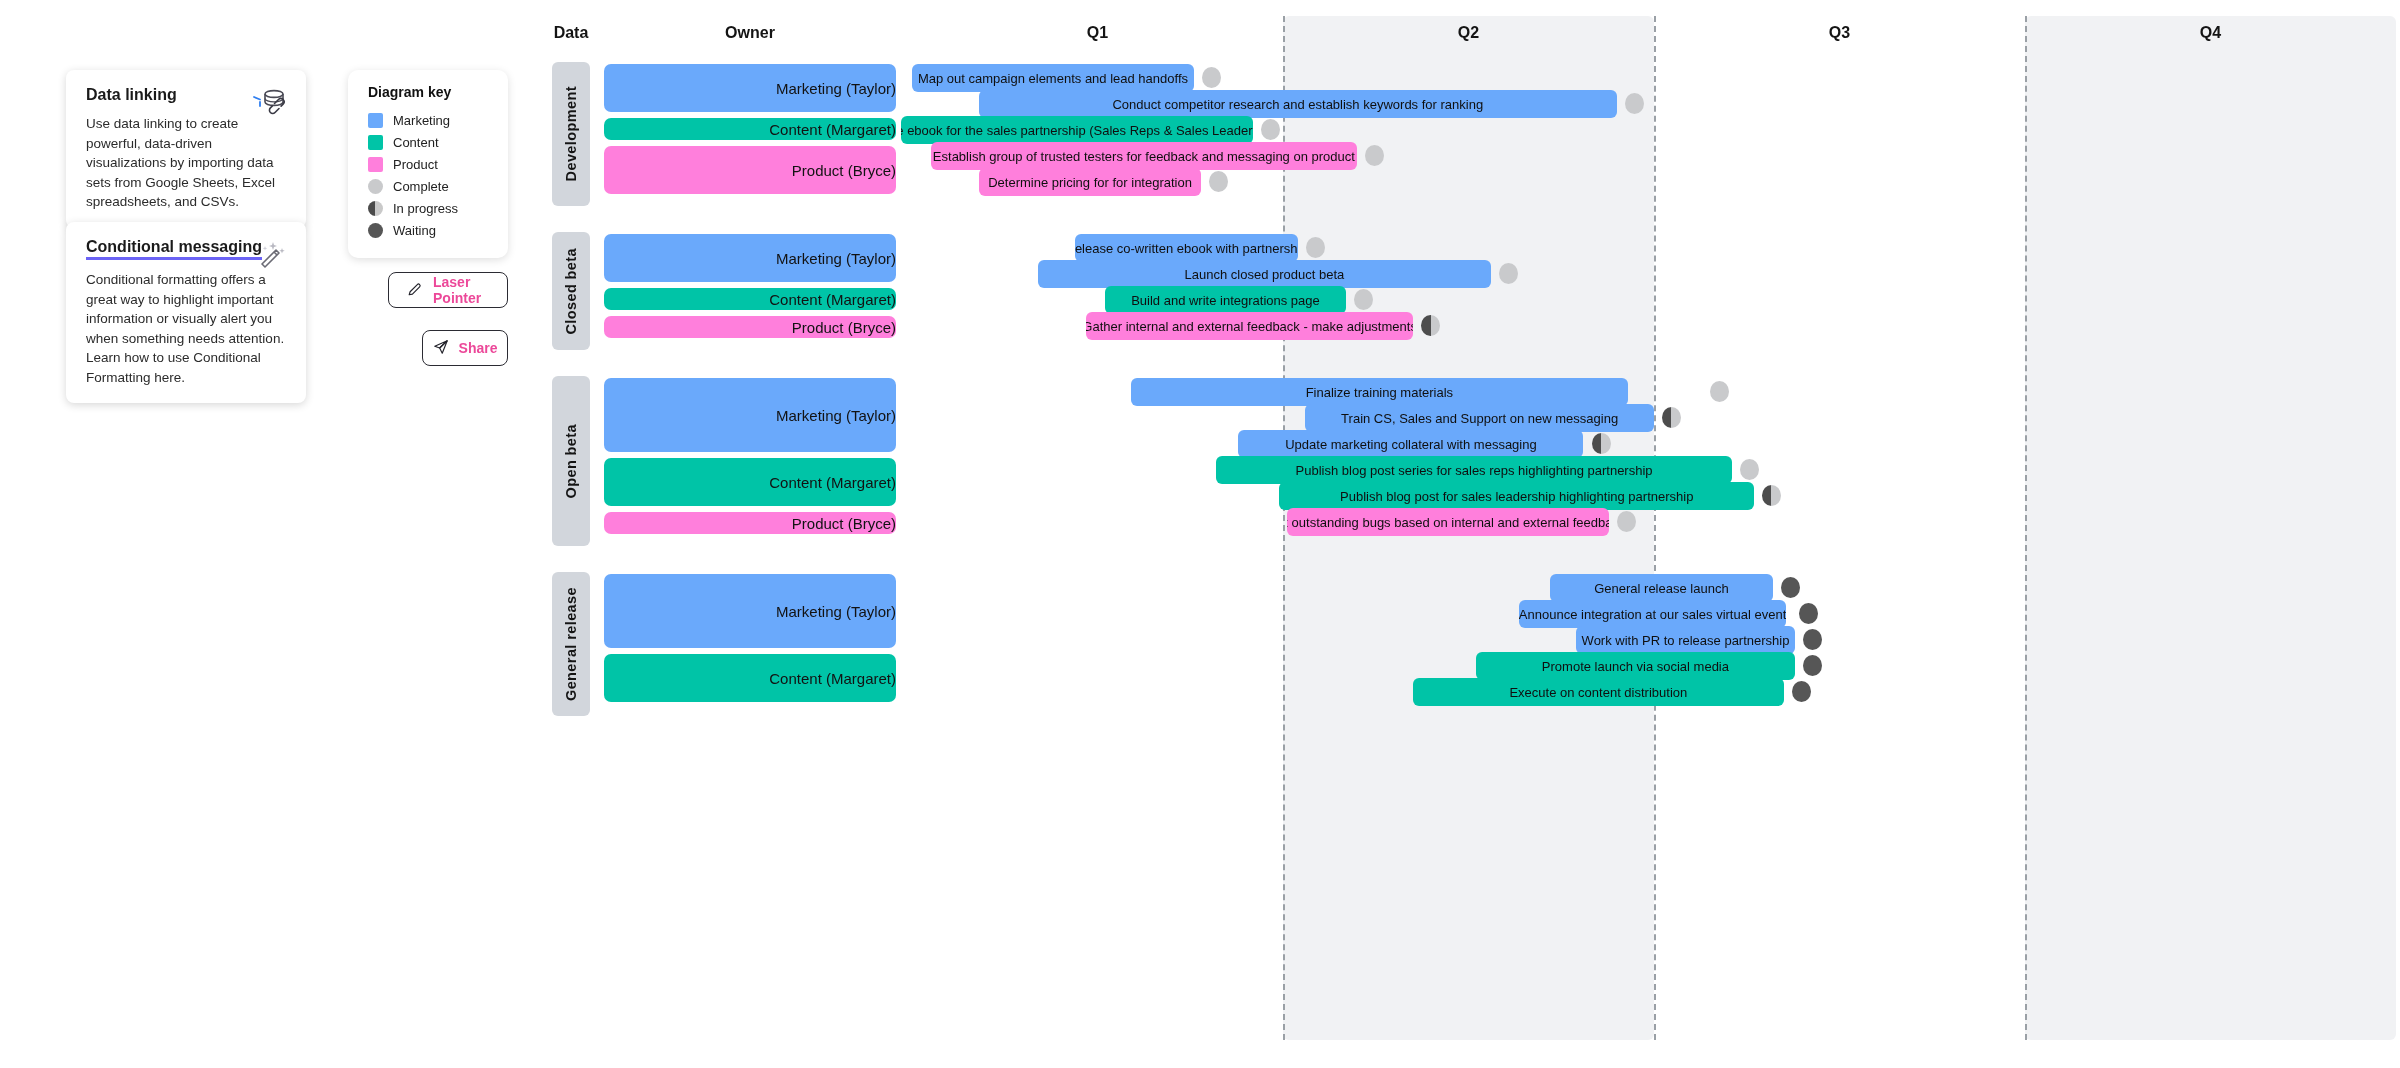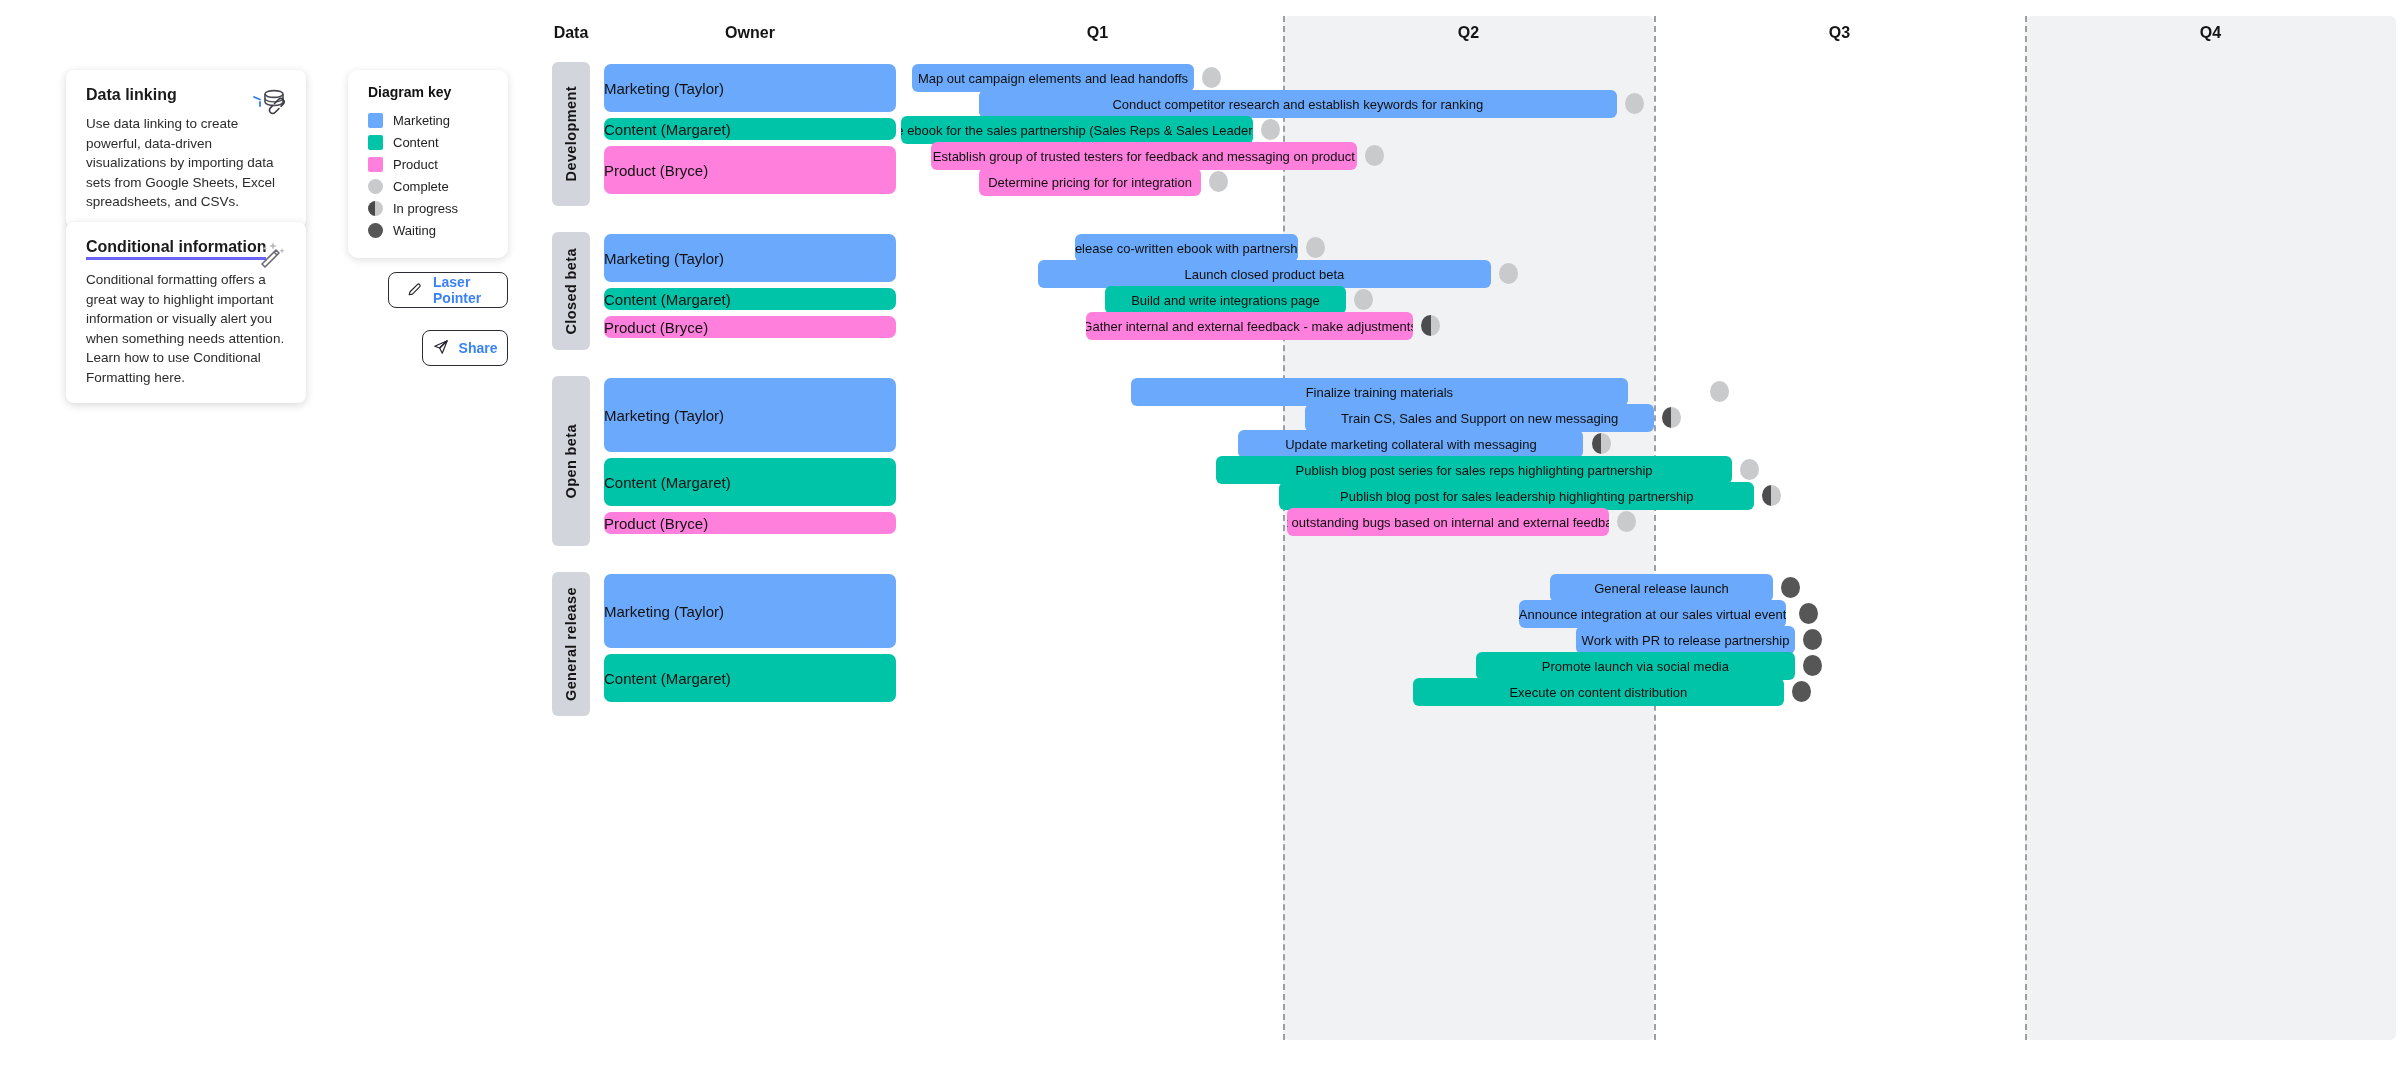--- a/index.html
+++ b/index.html
@@ -109,21 +109,21 @@
     display: flex;
     align-items: center;
     justify-content: center;
     gap: 10px;
     background: #ffffff;
     border: 1.5px solid #2b2b33;
     border-radius: 8px;
     height: 36px;
     font-size: 14px;
     font-weight: bold;
-    color: #3b82f6;
+    color: #ec4899;
     box-sizing: border-box;
     padding: 0 18px;
     cursor: pointer;
   }
   #btn-laser { left: 388px; top: 272px; width: 120px; }
   #btn-share { left: 422px; top: 330px; width: 86px; }
   .tool-btn svg { flex: 0 0 auto; }
 
   
   #gantt {
@@ -193,21 +193,21 @@
 
   
   .owner-cell {
     position: absolute;
     left: 52px;
     width: 292px;
     border-radius: 7px;
     z-index: 2;
     display: flex;
     align-items: center;
-    justify-content: flex-start;
+    justify-content: flex-end;
     color: #121212;
     font-size: 15px;
   }
 
   
   .task-bar {
     position: absolute;
     height: 28px;
     border-radius: 6px;
     z-index: 5;
@@ -247,21 +247,21 @@
         <path d="M15 14.5c0 1.9 4 3.4 9 3.4s9-1.5 9-3.4" stroke="#4a4a55" stroke-width="1.4"></path>
         <path d="M24.5 19.5l4-4a3.2 3.2 0 014.6 4.6l-2 2" stroke="#3a3a45" stroke-width="1.6" stroke-linecap="round"></path>
         <path d="M29 24.5l-4 4a3.2 3.2 0 01-4.6-4.6l2-2" stroke="#3a3a45" stroke-width="1.6" stroke-linecap="round"></path>
         <path d="M4 13l6 2.5M10 18v4" stroke="#2f7ef0" stroke-width="1.8" stroke-linecap="round"></path>
       </svg>
     </span>
     <p class="card-body">Use data linking to create powerful, data-driven visualizations by importing data sets from Google Sheets, Excel spreadsheets, and CSVs.</p>
   </div>
 
   <div class="info-card" id="card-conditional">
-    <div class="card-title underlined">Conditional information</div>
+    <div class="card-title underlined">Conditional messaging</div>
     <span class="card-icon">
       <svg viewBox="0 0 40 40" width="40" height="40" fill="none">
         <path d="M12 28l14-14 3 3-14 14z" stroke="#6b6b75" stroke-width="1.6" stroke-linejoin="round"></path>
         <path d="M24 16l3 3" stroke="#6b6b75" stroke-width="1.6"></path>
         <path d="M23 6l1 3 3 1-3 1-1 3-1-3-3-1 3-1z" fill="#b9b9c2"></path>
         <path d="M32 12l.7 2 2 .7-2 .7-.7 2-.7-2-2-.7 2-.7z" fill="#b9b9c2"></path>
         <path d="M15 10l.6 1.7 1.7.6-1.7.6-.6 1.7-.6-1.7-1.7-.6 1.7-.6z" fill="#cfcfd8"></path>
       </svg>
     </span>
     <p class="card-body">Conditional formatting offers a great way to highlight important information or visually alert you when something needs attention. Learn how to use Conditional Formatting here.</p>

